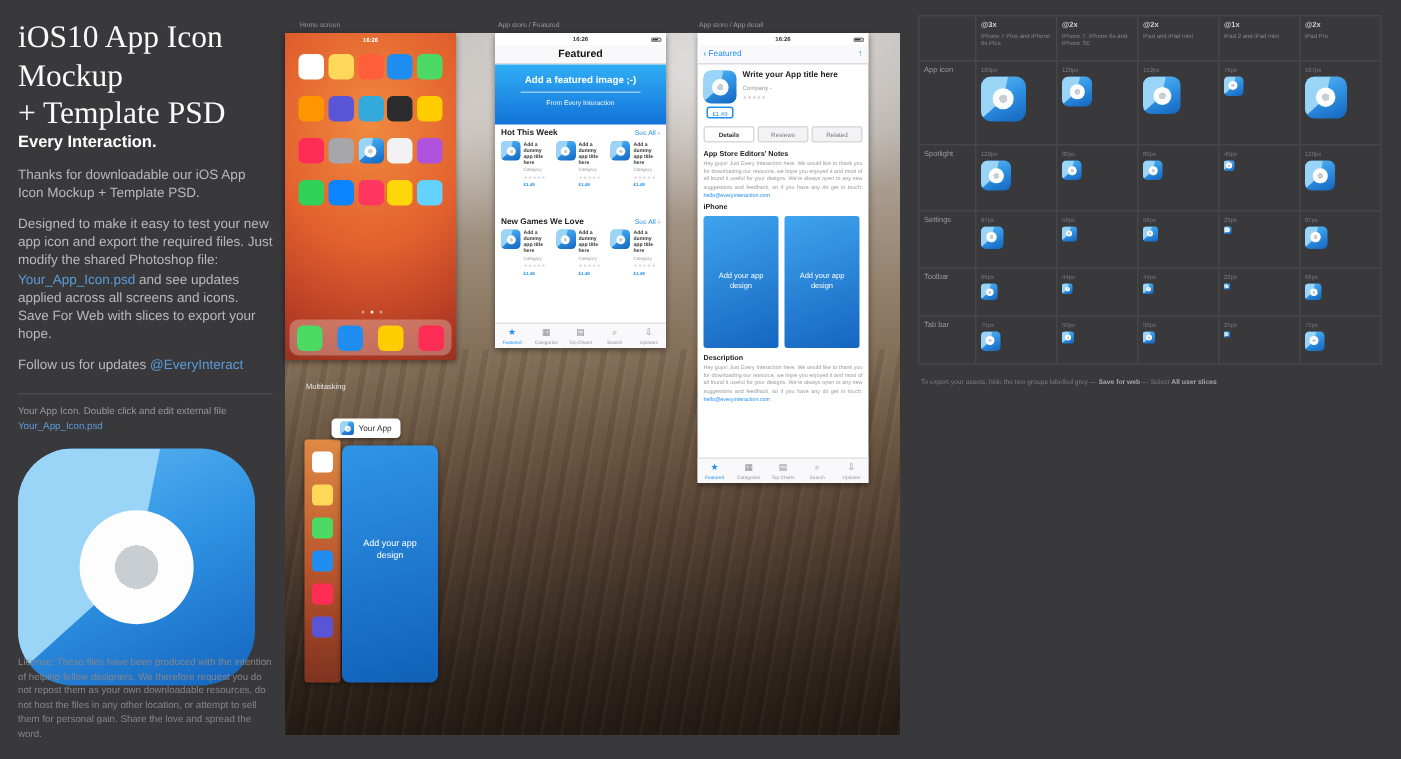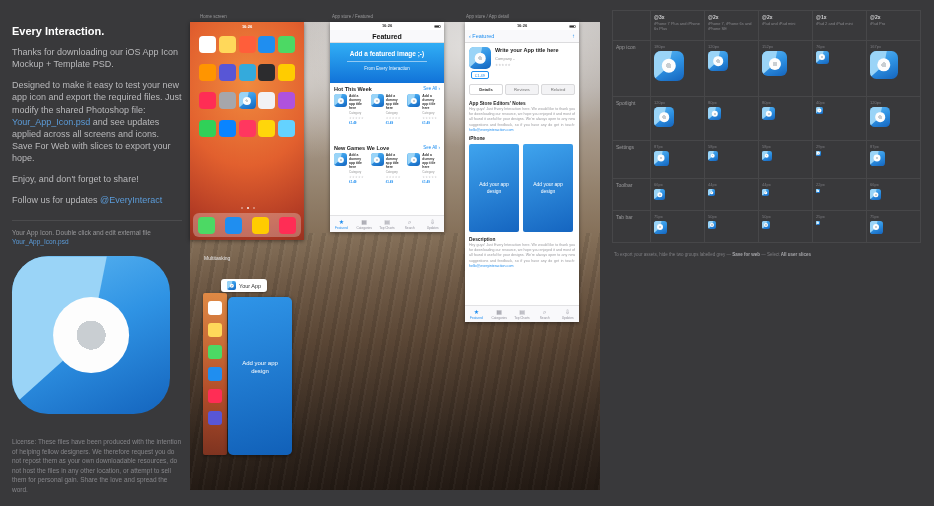--- a/index.html
+++ b/index.html
@@ -11,21 +11,21 @@
  background:linear-gradient(155deg,#5fb8f2 0%,#2f93e4 48%,#1464bd 100%);overflow:hidden}
 .appicon::before{content:"";position:absolute;left:0;top:0;width:100%;height:100%;
  background:#9ad4f7;clip-path:polygon(0 0,60% 0,50% 50%,0 95%)}
 .appicon::after{content:"";position:absolute;left:50%;top:50%;width:4.8em;height:4.8em;
  transform:translate(-50%,-50%);border-radius:50%;
  background:radial-gradient(circle,#c9ced2 0 27%,#fdfdfd 27% 100%)}
 
 
 .sidebar{position:absolute;left:12px;top:12px;bottom:12px;width:170px}
 .sb-title{font-family:"Liberation Serif",serif;font-weight:normal;font-size:21px;line-height:1.22;color:#fafafa}
-.sb-sub{font-size:11px;font-weight:bold;color:#fff;margin-top:13px}
+.sb-sub{font-size:11px;font-weight:bold;color:#fff;margin-top:0}
 .sb-p{font-size:9px;line-height:1.35;color:#b9b9bb;margin-top:9px}
 .sb-p.greet{margin-bottom:-6px}
 a.link{color:#5b9bd8;text-decoration:none}
 .sb-caption{font-size:6.5px;line-height:1.45;color:#98989a;margin-top:13px;padding-top:7px;border-top:1px solid #4b4b4d}
 .sb-bigicon{margin-top:10px}
 .sb-license{position:absolute;left:0;bottom:0;width:170px;font-size:6.5px;line-height:1.45;color:#86868a}
 
 
 .montage{position:absolute;left:190px;top:14px;width:410px;height:476px}
 .m-cap{position:absolute;top:0;font-size:4.5px;color:#98989a}
@@ -127,25 +127,25 @@
 .sz{display:block;font-size:4px;color:#7c7c80;margin-bottom:2px}
 .g-foot{position:absolute;left:614px;top:252px;width:300px;font-size:4.5px;color:#7e7e82}
 .g-foot b{color:#a8a8ac}
 </style>
 </head>
 <body>
 
 <div class="page">
 
   <aside class="sidebar">
+    <h1 class="sb-title"><span>iOS10 App Icon</span><br><span>Mockup</span><br><span>+ Template PSD</span></h1>
     <div class="sb-sub">Every Interaction.</div>
 
-    <p class="sb-p">Thanks for downloading our iOS App Icon Mockup + Template PSD.</p>
+    <p class="sb-p">Thanks for downloadable our iOS App Icon Mockup + Template PSD.</p>
     <p class="sb-p"><span>Designed to make it easy to test your new app icon and export the required files. Just modify the shared Photoshop file: </span><a class="link" href="#">Your_App_Icon.psd</a><span> and see updates applied across all screens and icons. Save For Web with slices to export your hope.</span></p>
-    <p class="sb-p">Enjoy, and don't forget to share!</p>
     <p class="sb-p"><span>Follow us for updates </span><a class="link" href="#">@EveryInteract</a></p>
 
     <div class="sb-caption"><span>Your App Icon. Double click and edit external file </span><a class="link" href="#">Your_App_Icon.psd</a></div>
 
     <span class="appicon sb-bigicon" style="font-size:15.8px"></span>
 
     <p class="sb-license">License: These files have been produced with the intention of helping fellow designers. We therefore request you do not repost them as your own downloadable resources, do not host the files in any other location, or attempt to sell them for personal gain. Share the love and spread the word.</p>
   </aside>
 
   <section class="montage">

